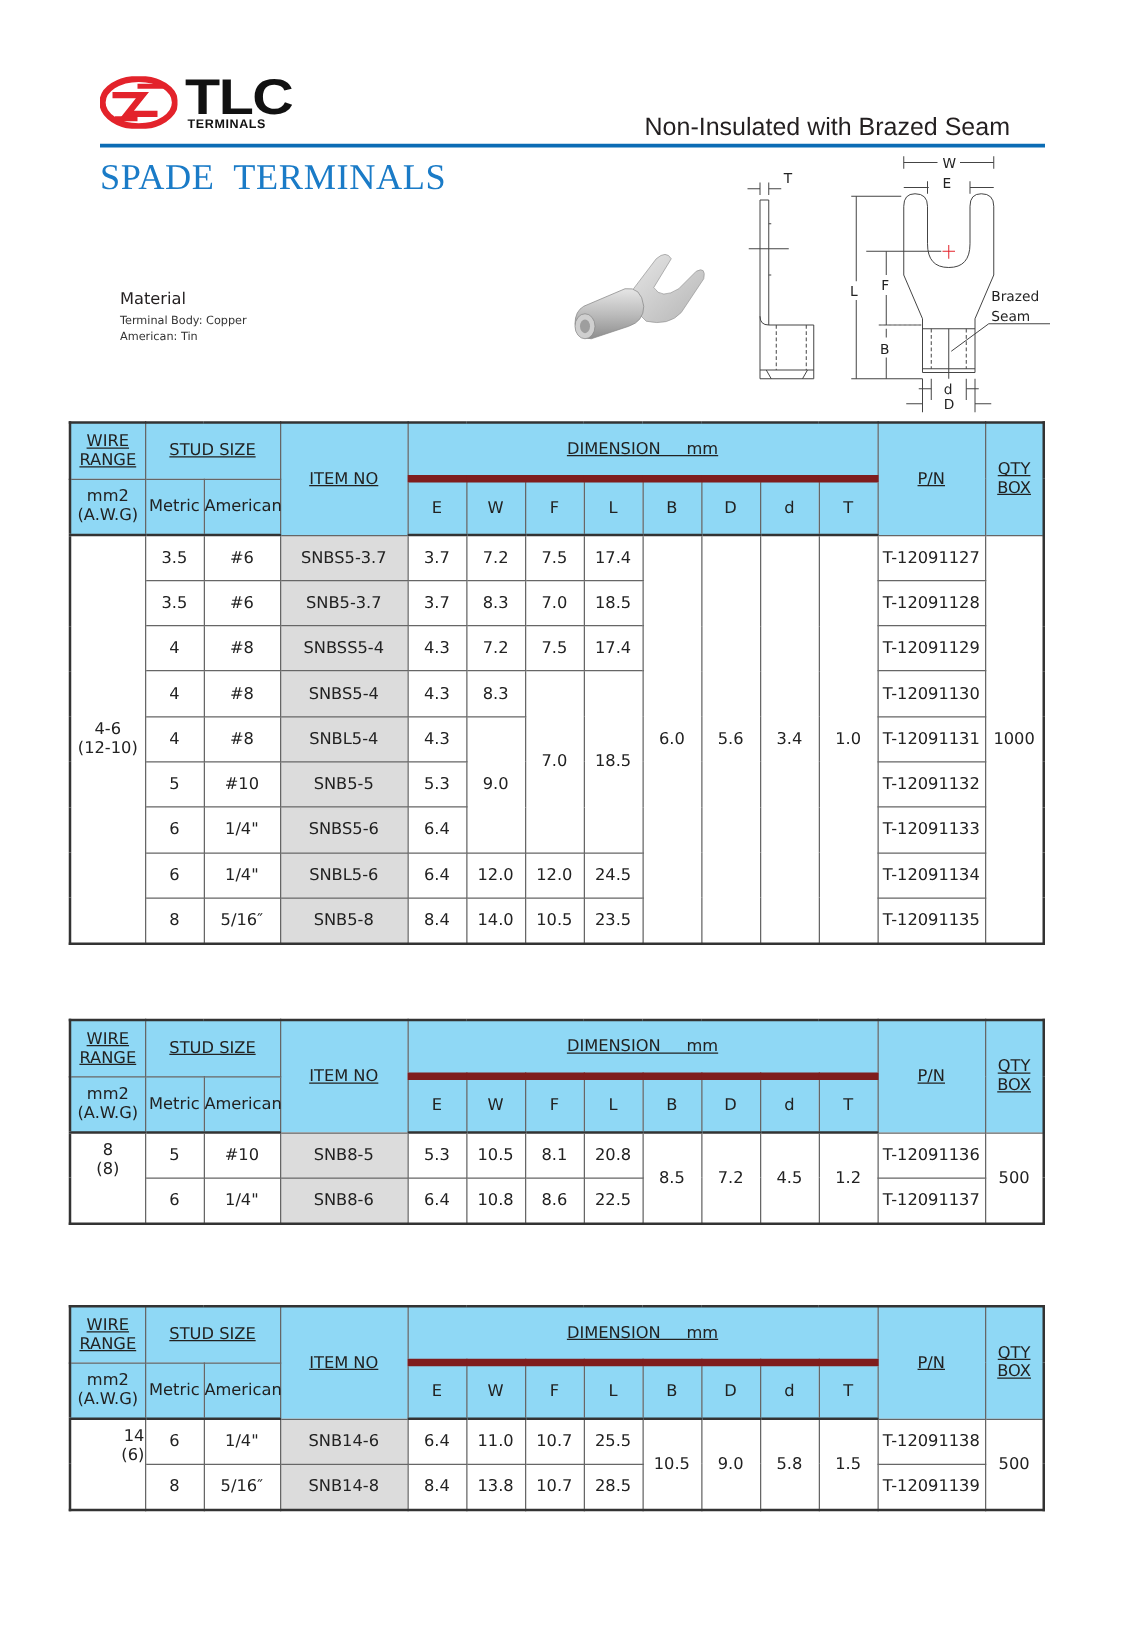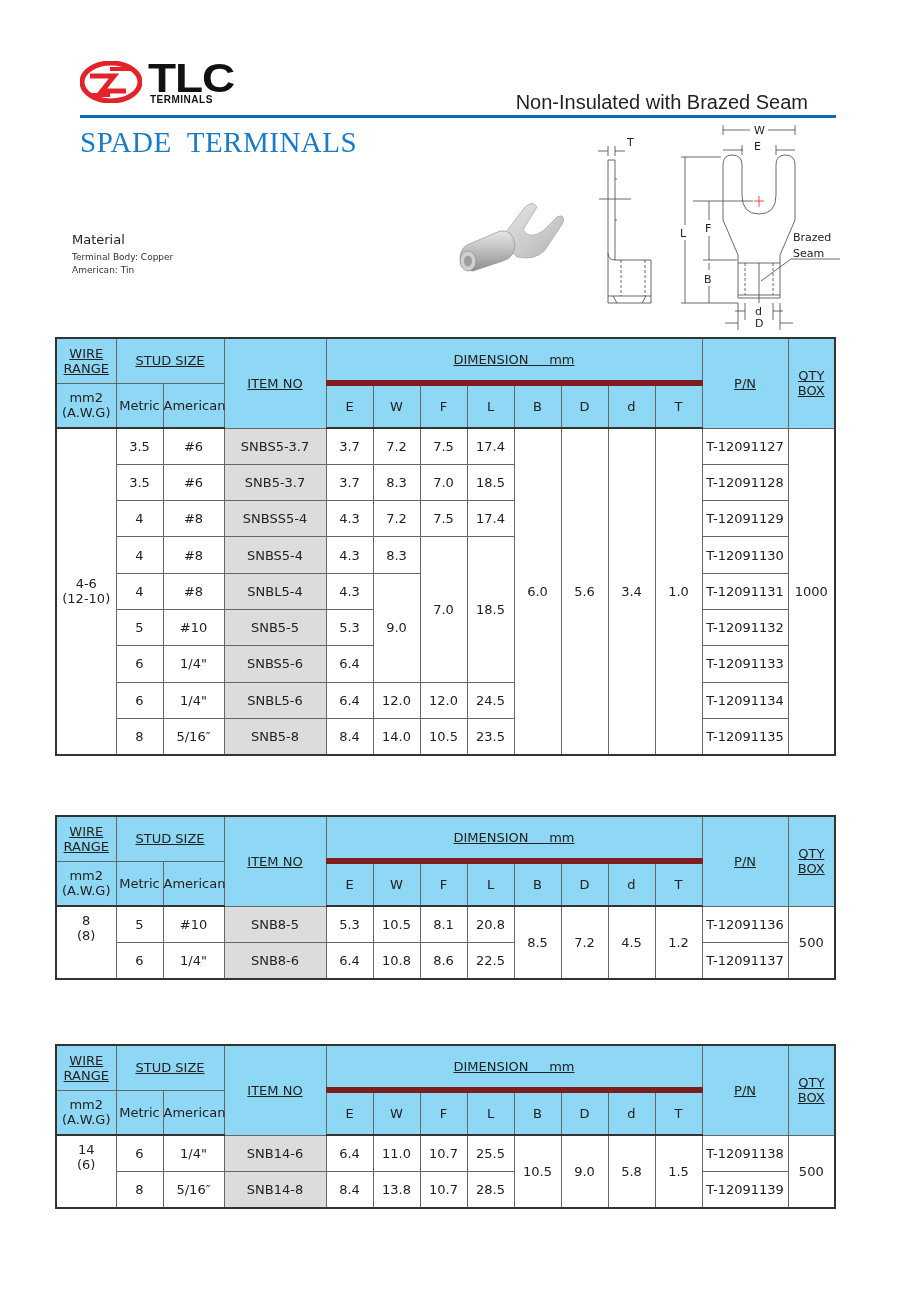--- a/index.html
+++ b/index.html
@@ -8,21 +8,21 @@
 
     .logo { position: absolute; left: 80px; top: 58px; width: 150px; height: 48px; }
     .logo-mark { position: absolute; left: 0; top: 3px; width: 62px; height: 42px; }
     .logo-text { position: absolute; left: 68px; top: 0px; font-family: "Liberation Sans", sans-serif; font-weight: bold; font-size: 40px; line-height: 40px; color: #111; letter-spacing: -1px; transform: scaleX(1.15); transform-origin: left top; }
     .logo-sub { position: absolute; left: 70px; top: 36px; font-family: "Liberation Sans", sans-serif; font-size: 10px; font-weight: bold; color: #111; letter-spacing: 0.5px; }
 
     .subtitle { position: absolute; right: 92px; top: 91px; font-family: "Liberation Sans", sans-serif; font-size: 20px; color: #231f20; }
     .rule { position: absolute; left: 80px; top: 115px; width: 756px; height: 3px; background: #0b6cb5; }
     .page-title { position: absolute; left: 80px; top: 126px; font-family: "DejaVu Sans", sans-serif; font-size: 29px; color: #1a7bc7; letter-spacing: 0.5px; }
 
-    .material { position: absolute; left: 72px; top: 232px; }
+    .material { position: absolute; left: 96px; top: 232px; }
     .material-title { font-size: 13px; color: #231f20; margin-bottom: 4px; }
     .material-line { font-size: 9px; color: #333; line-height: 13px; }
 
     .photo { position: absolute; left: 455px; top: 195px; width: 120px; height: 85px; }
     .drawing { position: absolute; left: 595px; top: 120px; width: 245px; height: 210px; }
 
     table.spec { position: absolute; left: 55px; width: 781px; border-collapse: collapse; font-family: "DejaVu Sans", sans-serif; font-size: 13px; color: #222; table-layout: fixed; border: 2px solid #333; }
     table.spec td, table.spec th { border: 1px solid #666; text-align: center; vertical-align: middle; font-weight: normal; padding: 0; }
     table.spec th { background: #8fd8f5; }
     table.spec .hrow1 th { height: 45px; text-decoration: underline; }
@@ -384,21 +384,21 @@
       <th>F</th>
       <th>L</th>
       <th>B</th>
       <th>D</th>
       <th>d</th>
       <th>T</th>
     </tr>
   </thead>
   <tbody>
     <tr>
-      <td rowspan="2" style="vertical-align:top;padding-top:6px;"><span>14</span><br><span>(6)</span></td>
+      <td rowspan="2" style="vertical-align:top;padding-top:6px;text-align:right;"><span>14</span><br><span>(6)</span></td>
       <td>6</td>
       <td>1/4"</td>
       <td class="item">SNB14-6</td>
       <td>6.4</td>
       <td>11.0</td>
       <td>10.7</td>
       <td>25.5</td>
       <td rowspan="2">10.5</td>
       <td rowspan="2">9.0</td>
       <td rowspan="2">5.8</td>

